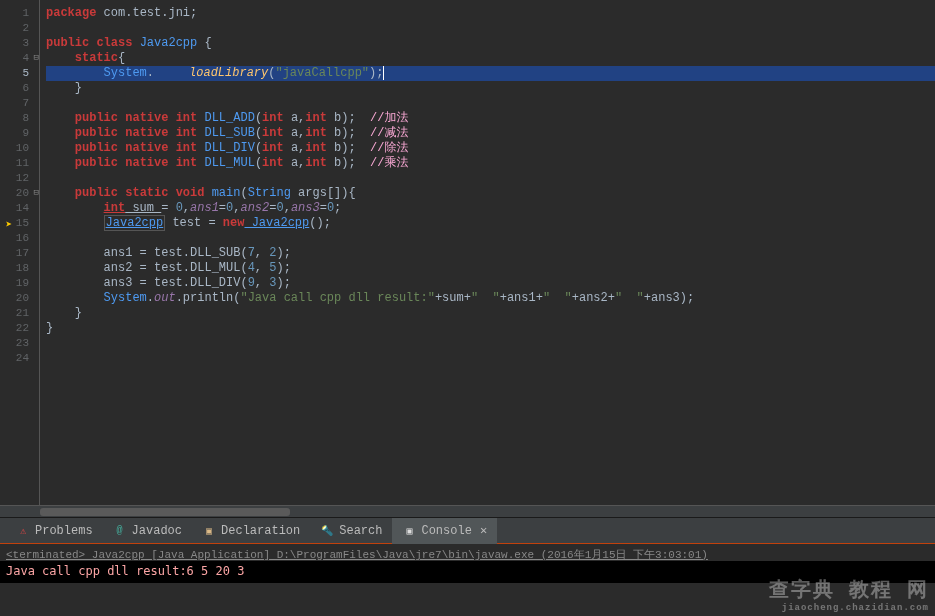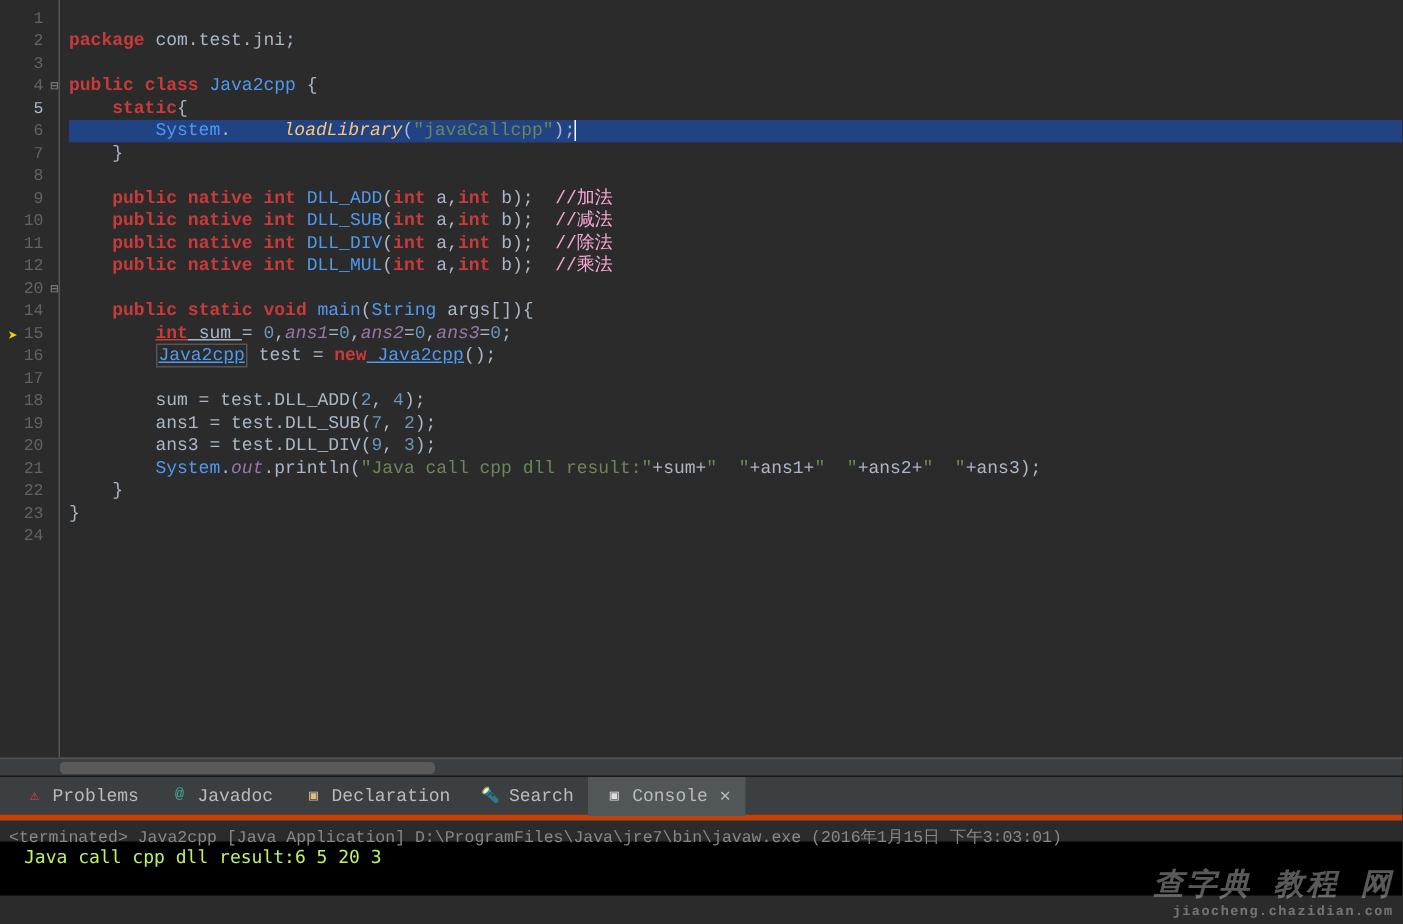--- a/index.html
+++ b/index.html
@@ -46,21 +46,21 @@
     .breakpoint-mark {
       position: absolute;
       left: 2px;
       top: 2px;
       width: 10px;
       height: 10px;
       color: #ffcc00;
     }
     .code-area {
       flex: 1;
-      padding-top: 20px;
+      padding-top: 6px;
       padding-left: 6px;
       overflow: hidden;
       position: relative;
     }
     .code-line {
       height: 15px;
       line-height: 15px;
       white-space: pre;
       font-size: 12px;
     }
@@ -125,40 +125,41 @@
       color: #bbbbbb;
       margin-left: 3px;
     }
     
     .console-header {
       background: #2b2b2b;
       color: #888;
       font-size: 11px;
       padding: 3px 6px;
       height: 18px;
-      border-top: 4px solid #c2410c;
+      border-top: 1px solid #c2410c;
+      text-decoration: underline;
     }
     .console-output {
       background: #000;
-      color: #bef264;
-      font-size: 12px;
-      padding: 3px 16px;
-      height: 36px;
+      color: #fca5a5;
+      font-size: 12px;
+      padding: 3px 6px;
+      height: 22px;
       font-family: Consolas, monospace;
     }
     
     .watermark {
       position: absolute;
       right: 6px;
       bottom: 3px;
       font-size: 12px;
       color: rgba(255,255,255,0.35);
       text-align: right;
     }
-    .watermark .cn { font-size: 20px; font-weight: bold; letter-spacing: 2px; font-style: italic; }
+    .watermark .cn { font-size: 20px; font-weight: bold; letter-spacing: 2px; }
     .watermark .sm { font-size: 9px; letter-spacing: 1px; font-weight: bold; }
   </style>
 </head>
 <body>
 
 <div class="editor-area">
   <div class="gutter">
     <div class="line-num">1</div>
     <div class="line-num">2</div>
     <div class="line-num">3</div>
@@ -194,22 +195,22 @@
     <div class="code-line"></div>
     <div class="code-line">    <span class="kw-red">public</span> <span class="kw-red">native</span> <span class="kw-red">int</span><span class="cls"> DLL_ADD</span><span>(</span><span class="kw-red">int</span><span> a,</span><span class="kw-red">int</span><span> b);</span><span class="comment">  //加法</span></div>
     <div class="code-line">    <span class="kw-red">public</span> <span class="kw-red">native</span> <span class="kw-red">int</span><span class="cls"> DLL_SUB</span><span>(</span><span class="kw-red">int</span><span> a,</span><span class="kw-red">int</span><span> b);</span><span class="comment">  //减法</span></div>
     <div class="code-line">    <span class="kw-red">public</span> <span class="kw-red">native</span> <span class="kw-red">int</span><span class="cls"> DLL_DIV</span><span>(</span><span class="kw-red">int</span><span> a,</span><span class="kw-red">int</span><span> b);</span><span class="comment">  //除法</span></div>
     <div class="code-line">    <span class="kw-red">public</span> <span class="kw-red">native</span> <span class="kw-red">int</span><span class="cls"> DLL_MUL</span><span>(</span><span class="kw-red">int</span><span> a,</span><span class="kw-red">int</span><span> b);</span><span class="comment">  //乘法</span></div>
     <div class="code-line"></div>
     <div class="code-line">    <span class="kw-red">public</span> <span class="kw-red">static</span> <span class="kw-red">void</span><span class="cls"> main</span><span>(</span><span class="cls">String</span><span> args[]){</span></div>
     <div class="code-line">        <span class="kw-red underline">int</span><span class="underline"> sum </span><span>= </span><span class="num">0</span><span>,</span><span class="field">ans1</span><span>=</span><span class="num">0</span><span>,</span><span class="field">ans2</span><span>=</span><span class="num">0</span><span>,</span><span class="field">ans3</span><span>=</span><span class="num">0</span><span>;</span></div>
     <div class="code-line">        <span class="cls boxed underline">Java2cpp</span><span> test </span><span>= </span><span class="kw-red">new</span><span class="cls" style="text-decoration:underline"> Java2cpp</span><span>();</span></div>
     <div class="code-line"></div>
-    <div class="code-line">        <span>sum = test.DLL_ADD(</span><span class="num">2</span><span>, </span><span class="num">4</span><span>);</span></div>
     <div class="code-line">        <span>ans1 = test.DLL_SUB(</span><span class="num">7</span><span>, </span><span class="num">2</span><span>);</span></div>
+    <div class="code-line">        <span>ans2 = test.DLL_MUL(</span><span class="num">4</span><span>, </span><span class="num">5</span><span>);</span></div>
     <div class="code-line">        <span>ans3 = test.DLL_DIV(</span><span class="num">9</span><span>, </span><span class="num">3</span><span>);</span></div>
     <div class="code-line">        <span class="cls">System</span><span>.</span><span class="field italic">out</span><span>.</span><span>println(</span><span class="str">"Java call cpp dll result:"</span><span>+sum+</span><span class="str">"  "</span><span>+ans1+</span><span class="str">"  "</span><span>+ans2+</span><span class="str">"  "</span><span>+ans3);</span></div>
     <div class="code-line">    }</div>
     <div class="code-line">}</div>
     <div class="code-line"></div>
   </div>
 </div>
 
 <div class="hscroll">
   <div class="hscroll-thumb"></div>

